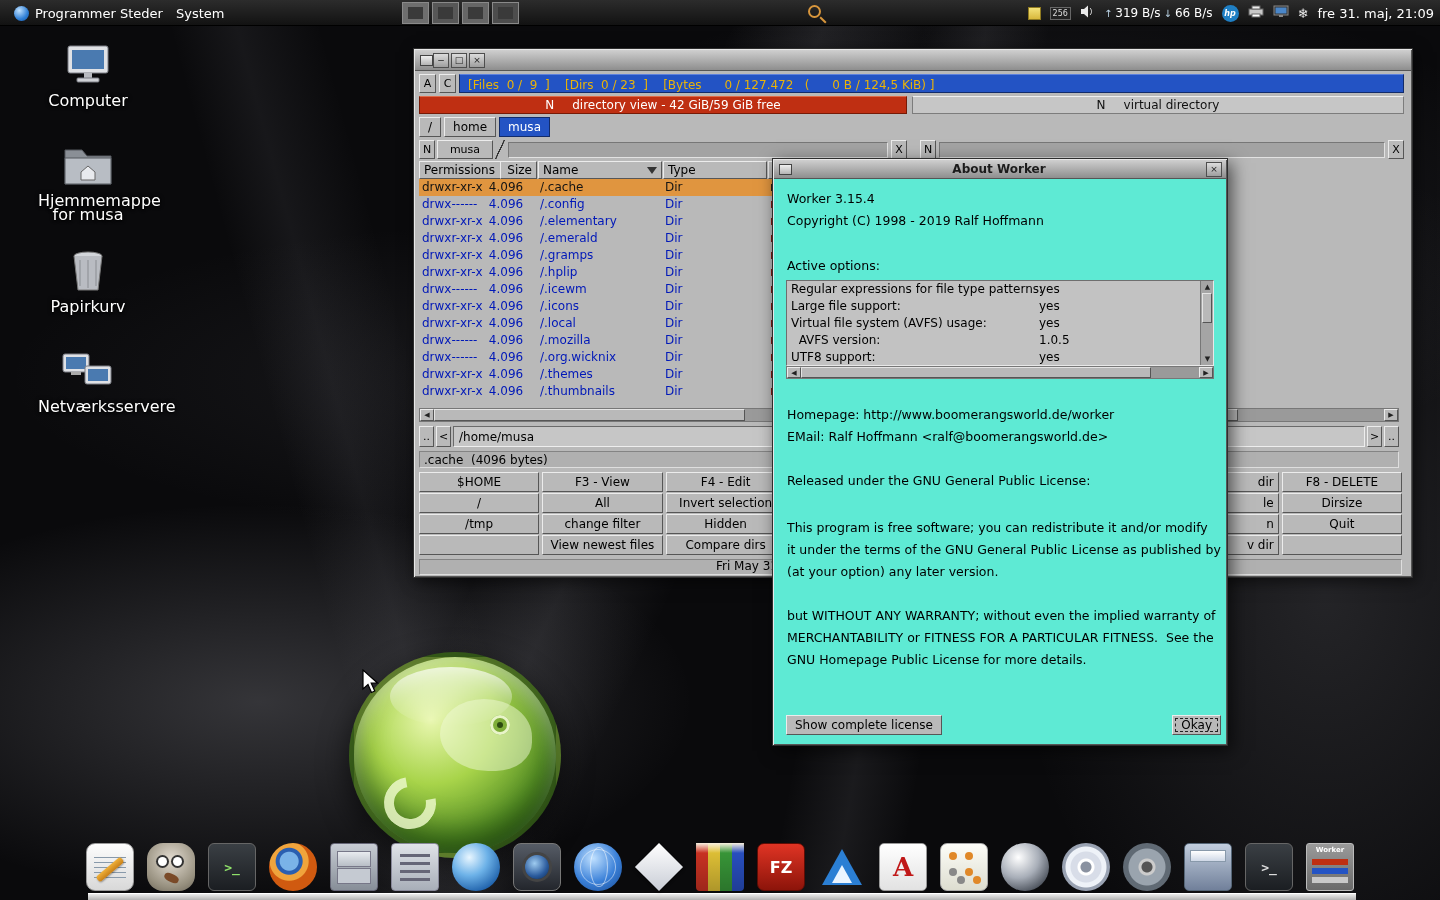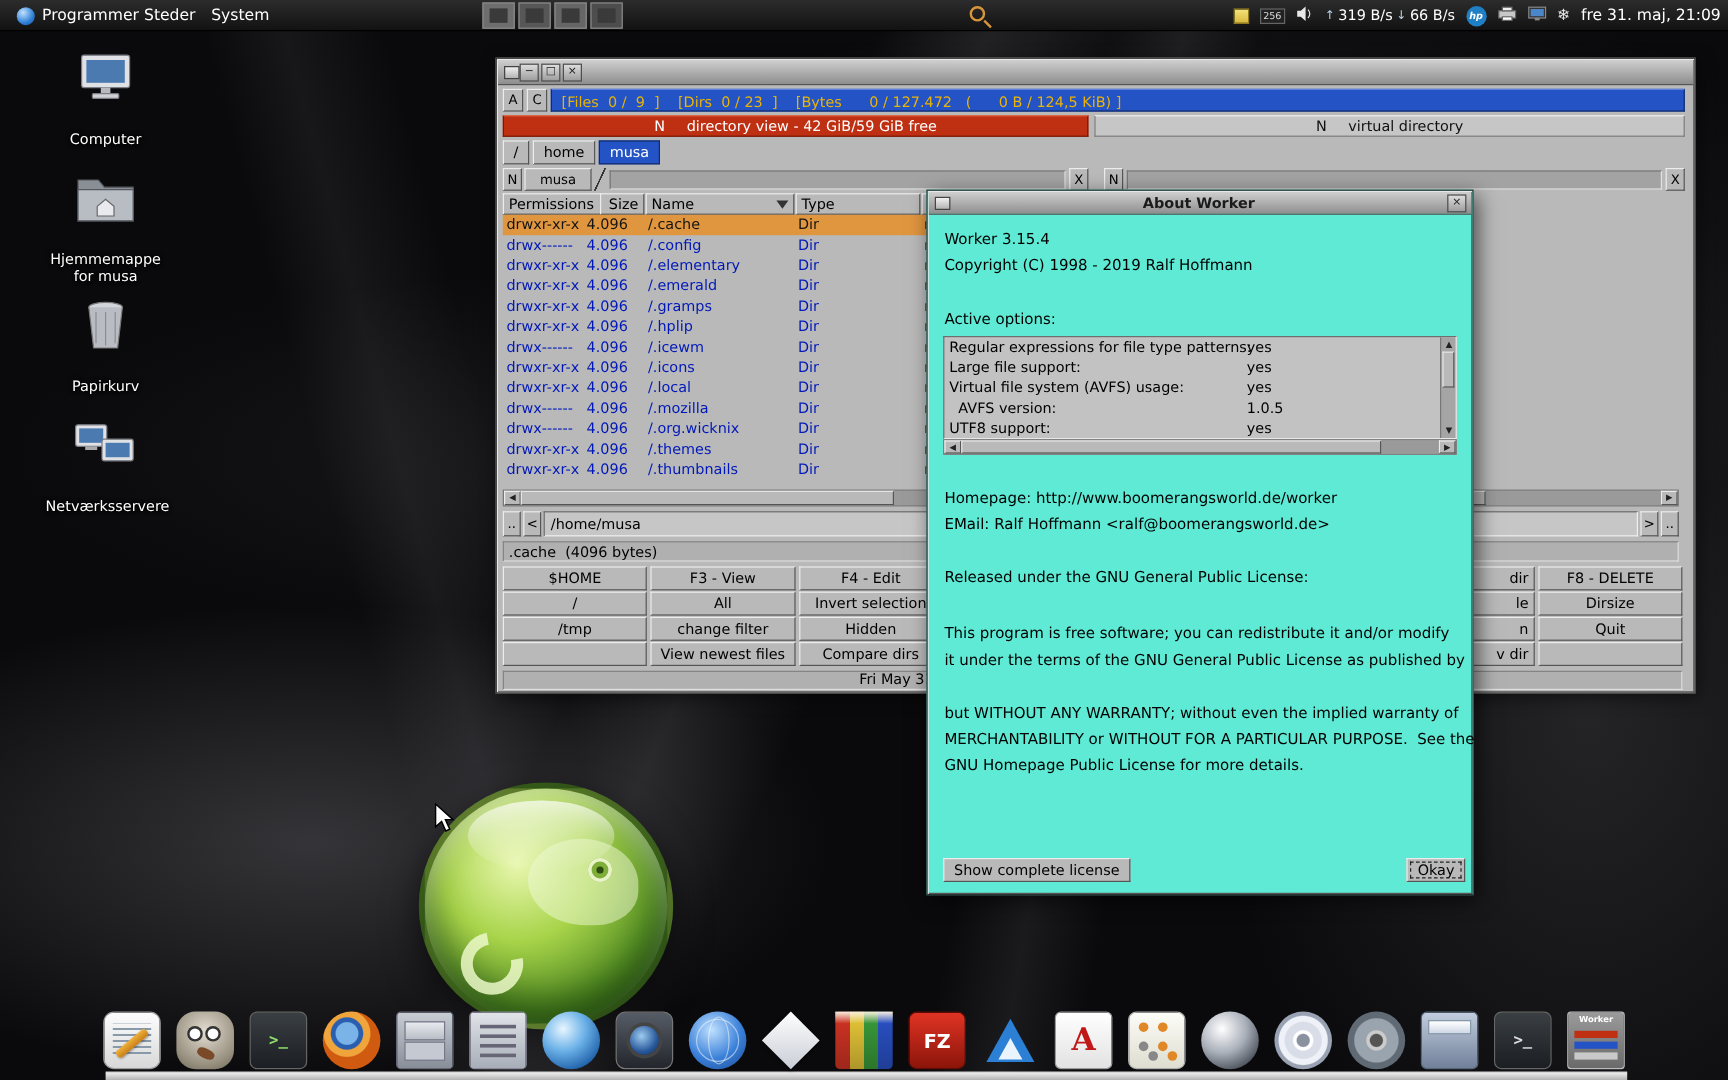--- a/index.html
+++ b/index.html
@@ -34,21 +34,21 @@
   .badge256{background:#222;border:1px solid #666;color:#ddd;font-size:8px;padding:0 2px;line-height:11px}
   .net{display:flex;align-items:center;gap:3px;color:#fff;white-space:nowrap}
   .net .arr{font-size:10px;color:#bcd6e8}
   .hp-logo{width:17px;height:17px;border-radius:50%;background:#1f7fc4;color:#fff;font-size:8px;font-style:italic;font-weight:bold;display:flex;align-items:center;justify-content:center}
   .snowflake{color:#e8e8e8;font-size:13px}
   .clock{color:#fff;font-size:13px;white-space:nowrap}
 
   
   .desk-icons{position:absolute;left:38px;top:44px;width:100px;z-index:5}
   .dicon{position:absolute;left:0;width:100px;text-align:center;cursor:default}
-  .dicon .lbl{color:#fff;font-size:12px;line-height:14px;margin-top:19px;text-shadow:0 1px 2px #000,0 0 4px #000}
+  .dicon .lbl{color:#fff;font-size:16px;line-height:14px;margin-top:4px;text-shadow:0 1px 2px #000,0 0 4px #000}
 
   
   .up{background:#b9b9b9;border:1px solid #565656;border-top-color:#ececec;border-left-color:#ececec}
 
   
   .win{position:absolute;left:413px;top:48px;width:1000px;height:530px;z-index:20;background:#b9b9b9;
     border:1px solid #2e2e2e;box-shadow:inset 1px 1px 0 #e8e8e8, inset -1px -1px 0 #575757, 3px 4px 14px rgba(0,0,0,.55);font-size:12px}
   .titlebar{position:absolute;left:1px;top:1px;right:1px;height:21px;background:linear-gradient(#cfcfcf,#8e8e8e);
     display:flex;align-items:center;border-bottom:1px solid #555}
   .ticon{width:13px;height:11px;margin-left:5px;border:1px solid #444;background:linear-gradient(#f0f0f0,#b4b4b4)}
@@ -566,23 +566,24 @@
     <span class="sarr up">▶</span>
   </div>
 
   <div class="dtext" style="top:248px">Homepage: http://www.boomerangsworld.de/worker</div>
   <div class="dtext" style="top:270px">EMail: Ralf Hoffmann &lt;ralf@boomerangsworld.de&gt;</div>
   <div class="dtext" style="top:314px">Released under the GNU General Public License:</div>
 
   <div class="license">
     <div>This program is free software; you can redistribute it and/or modify</div>
     <div>it under the terms of the GNU General Public License as published by</div>
+    <div>(at your option) any later version.</div>
     <div></div>
     <div>but WITHOUT ANY WARRANTY; without even the implied warranty of</div>
-    <div>MERCHANTABILITY or WITHOUT FOR A PARTICULAR PURPOSE.  See the</div>
+    <div>MERCHANTABILITY or FITNESS FOR A PARTICULAR FITNESS.  See the</div>
     <div>GNU Homepage Public License for more details.</div>
   </div>
 
   <div class="dlg-btn up" style="left:13px;top:556px">Show complete license</div>
   <div class="dlg-btn up okay" style="right:6px;top:556px;min-width:38px">Okay</div>
 </div>
 
 <div class="dock">
   <div class="di di-text"></div>
   <div class="di di-gimp"></div>

